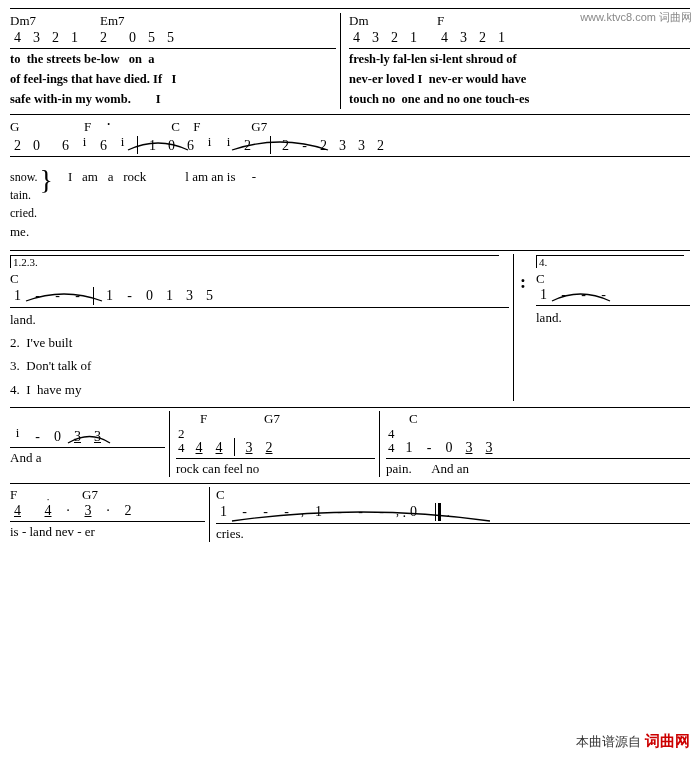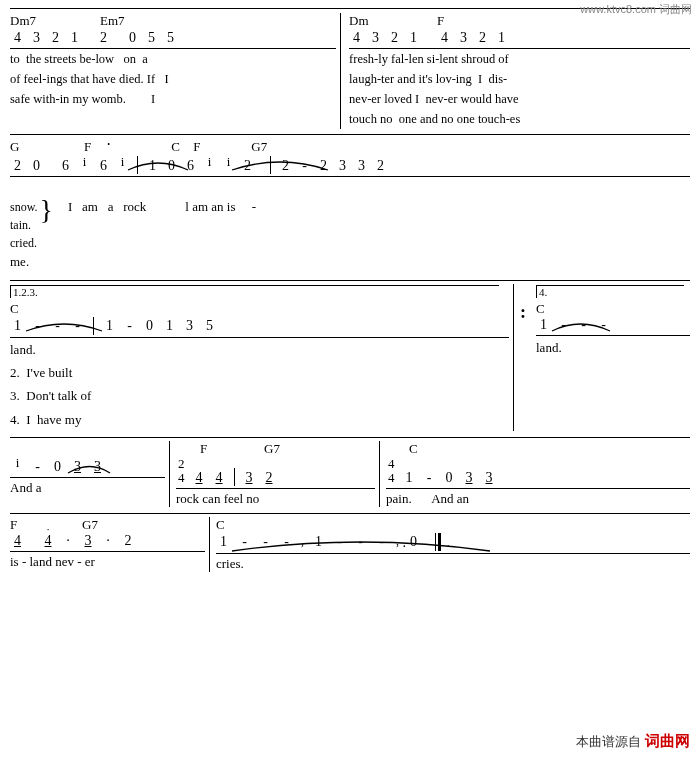--- a/index.html
+++ b/index.html
@@ -15,21 +15,21 @@
     .page {
       width: 700px;
       min-height: 761px;
       background: #fff;
       position: relative;
       padding: 8px 10px;
     }
     
     .watermark {
       position: absolute;
-      top: 2px;
+      top: 10px;
       right: 8px;
       font-size: 11px;
       color: #888;
       font-family: Arial, sans-serif;
     }
     
     .two-col {
       display: flex;
       gap: 0;
     }
@@ -38,20 +38,21 @@
       border-right: 1.5px solid #000;
       padding-right: 4px;
     }
     .col-right {
       width: 354px;
       padding-left: 8px;
     }
     .lyrics-block {
       font-size: 12.5px;
       line-height: 1.6;
+      font-weight: bold;
     }
     .lyrics-line {
       white-space: nowrap;
     }
     
     .nrow {
       display: flex;
       align-items: center;
       flex-wrap: nowrap;
       font-size: 14px;
@@ -123,21 +124,20 @@
           <span style="min-width:8px;"></span>
           <span class="n">4</span>
           <span class="n">3</span>
           <span class="n">2</span>
           <span class="n">1</span>
         </div>
       </div>
 
       <div class="lyrics-block">
         <div class="lyrics-line">fresh-ly fal-len si-lent shroud of</div>
-        <div class="lyrics-line">laugh-ter and it's lov-ing &nbsp;I &nbsp;dis-</div>
         <div class="lyrics-line">nev-er loved I &nbsp;nev-er would have</div>
         <div class="lyrics-line">touch no &nbsp;one and no one touch-es</div>
       </div>
     </div>
   </div>
 
   <div class="sec-line"></div>
 
   <div style="position:relative;">
 
@@ -181,21 +181,21 @@
 
       <span style="display:inline-block;width:1px;height:18px;background:#000;margin:0 3px;"></span>
       <span class="n">2</span>
       <span class="n">-</span>
       <span class="n">2</span>
       <span class="n">3</span>
       <span class="n">3</span>
       <span class="n">2</span>
     </div>
 
-    <div style="display:flex; align-items:flex-start; margin-top:17px;">
+    <div style="display:flex; align-items:flex-start; margin-top:7px;">
       <div style="display:flex; flex-direction:column; justify-content:center; margin-right:2px; margin-top:4px;">
         <div style="font-size:12px; line-height:1.5;">snow.</div>
         <div style="font-size:12px; line-height:1.5;">tain.</div>
         <div style="font-size:12px; line-height:1.5;">cried.</div>
         <div style="font-size:13px; line-height:1.5;">me.</div>
       </div>
       <div style="margin-right:2px; font-size:28px; line-height:1; margin-top:2px;">}</div>
       <div style="flex:1;">
         <div style="font-size:13px; line-height:2;">
           &nbsp;&nbsp;&nbsp;&nbsp;I &nbsp;&nbsp;am &nbsp;&nbsp;a &nbsp;&nbsp;rock &nbsp;&nbsp;&nbsp;&nbsp;&nbsp;&nbsp;&nbsp;&nbsp;&nbsp;&nbsp;&nbsp;l am an is &nbsp;&nbsp;&nbsp;&nbsp;-

